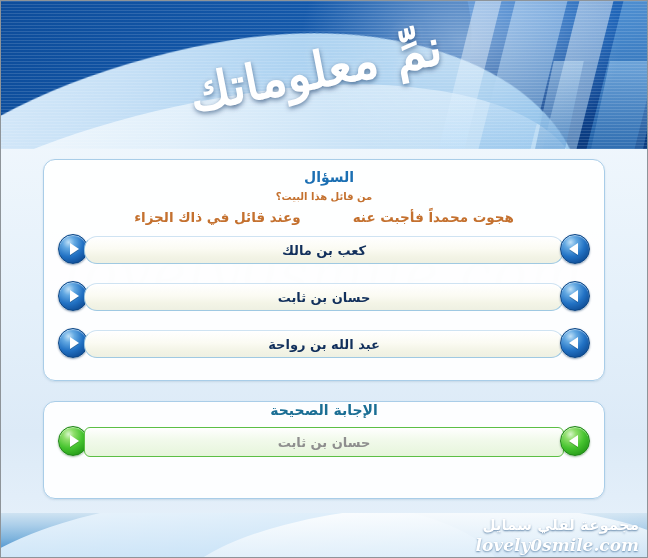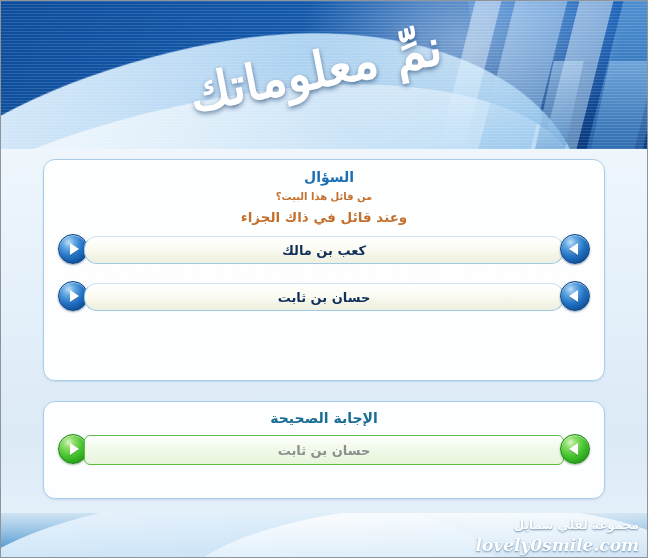--- a/index.html
+++ b/index.html
@@ -264,21 +264,20 @@
   }
   .tri-right { border-left: 9px solid #ffffff; margin-left: 3px; }
   .tri-left  { border-right: 9px solid #ffffff; margin-right: 3px; }
 
   
   .a-title {
     text-align: center;
     color: #1a6e94;
     font-size: 14px;
     font-weight: bold;
-    margin-top: 8px;
   }
   .ans-row {
     position: relative;
     height: 28px;
     margin: 9px 14px 0 14px;
   }
   .ans-bar {
     position: absolute;
     left: 26px;
     right: 26px;
@@ -336,21 +335,21 @@
   .footer-brand {
     position: absolute;
     right: 8px;
     top: 3px;
     text-align: right;
     z-index: 3;
     direction: rtl;
   }
   .brand-ar {
     color: #ffffff;
-    font-size: 12px;
+    font-size: 15px;
     font-weight: bold;
     line-height: 19px;
     text-shadow: 0 1px 2px rgba(20,70,120,.6);
   }
   .brand-en {
     color: #ffffff;
     font-family: "DejaVu Serif", "Liberation Serif", serif;
     font-style: italic;
     font-size: 17px;
     font-weight: bold;
@@ -381,20 +380,21 @@
   </div>
 
   <div class="content">
 
     <div class="watermark">lovely0smile.com</div>
 
     <div class="panel panel-question">
       <div class="q-title">السؤال</div>
       <div class="q-prompt">من قائل هذا البيت؟</div>
       <div class="q-verse">
+        <span>هجوت محمداً فأجبت عنه</span>
         <span>وعند قائل في ذاك الجزاء</span>
       </div>
 
       <div class="options">
 
         <div class="opt-row">
           <div class="nav-btn nav-blue left">
             <span class="tri tri-right"></span>
           </div>
           <div class="opt-bar">
@@ -410,20 +410,31 @@
             <span class="tri tri-right"></span>
           </div>
           <div class="opt-bar">
             <span class="opt-label">حسان بن  ثابت</span>
           </div>
           <div class="nav-btn nav-blue right">
             <span class="tri tri-left"></span>
           </div>
         </div>
 
+        <div class="opt-row">
+          <div class="nav-btn nav-blue left">
+            <span class="tri tri-right"></span>
+          </div>
+          <div class="opt-bar">
+            <span class="opt-label">عبد الله بن رواحة</span>
+          </div>
+          <div class="nav-btn nav-blue right">
+            <span class="tri tri-left"></span>
+          </div>
+        </div>
 
       </div>
     </div>
 
     <div class="panel panel-answer">
       <div class="a-title">الإجابة الصحيحة</div>
       <div class="ans-row">
         <div class="nav-btn nav-green left">
           <span class="tri tri-right"></span>
         </div>

